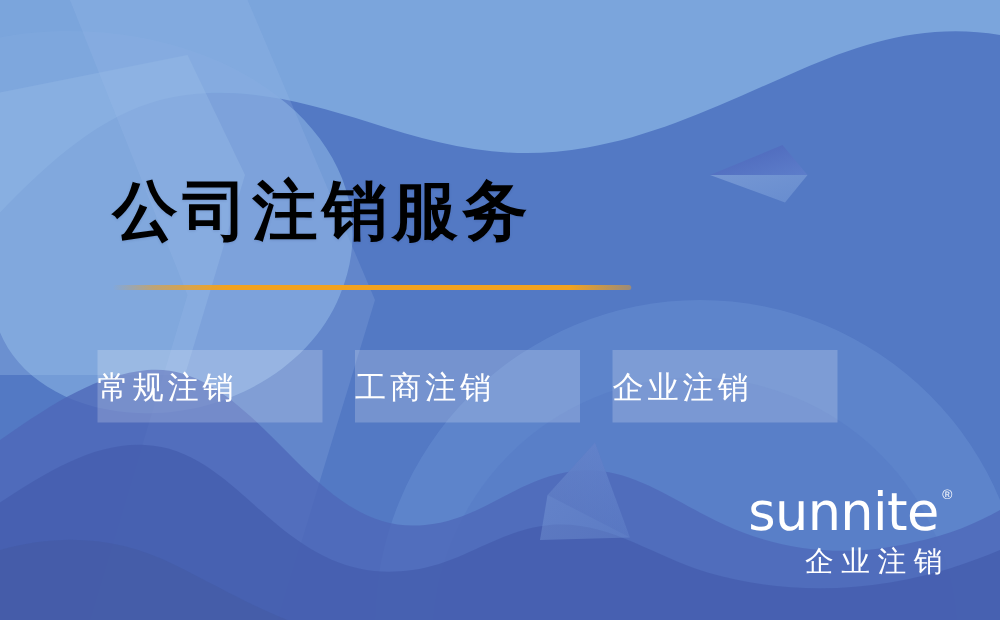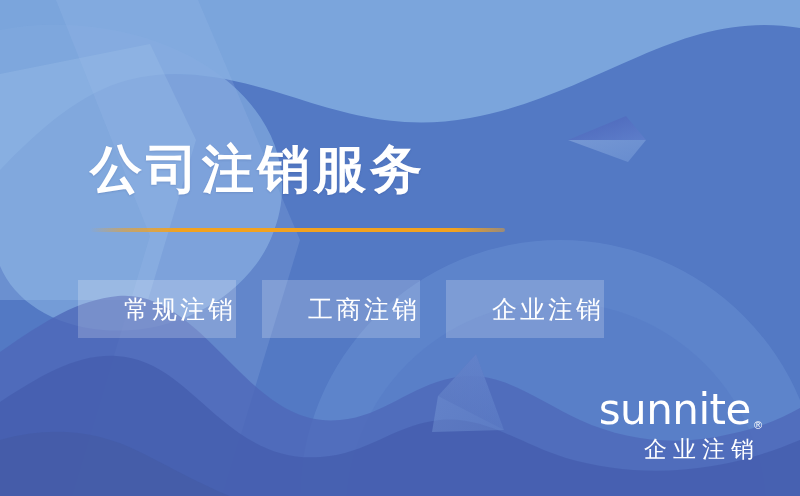--- a/index.html
+++ b/index.html
@@ -22,21 +22,21 @@
 
   
   #title-block {
     position:absolute;
     left:90px; top:140px;
     width:620px;
   }
   #page-title {
     font-size:52px;
     font-weight:bold;
-    color:#ffffff;
+    color:#000000;
     letter-spacing:4px;
     line-height:1.12;
     white-space:nowrap;
     text-shadow:0 1px 2px rgba(40,60,120,.18);
   }
   #title-divider {
     position:absolute;
     left:90px; top:228px;
     width:415px; height:4px;
     background:linear-gradient(to right,
@@ -49,44 +49,44 @@
   }
 
   
   #tag-row {
     position:absolute;
     left:78px; top:280px;
     display:flex;
     gap:26px;
   }
   .tag-box {
-    width:158px; height:58px;
+    width:180px; height:58px;
     background:rgba(255,255,255,0.20);
     display:flex;
     align-items:center;
-    justify-content:flex-end;
+    justify-content:flex-start;
   }
   .tag-label {
     font-size:25px;
     color:#ffffff;
     letter-spacing:3px;
     white-space:nowrap;
     font-weight:400;
   }
 
   
   #logo {
     position:absolute;
     right:38px; bottom:35px;
     text-align:right;
     color:#ffffff;
   }
   #logo-row {
     display:flex;
-    align-items:flex-end;
+    align-items:flex-start;
     justify-content:flex-end;
   }
   #logo-wordmark {
     font-size:42px;
     letter-spacing:-0.5px;
     line-height:1;
     font-weight:400;
     font-family:"DejaVu Sans", sans-serif;
   }
   #logo-tm {

